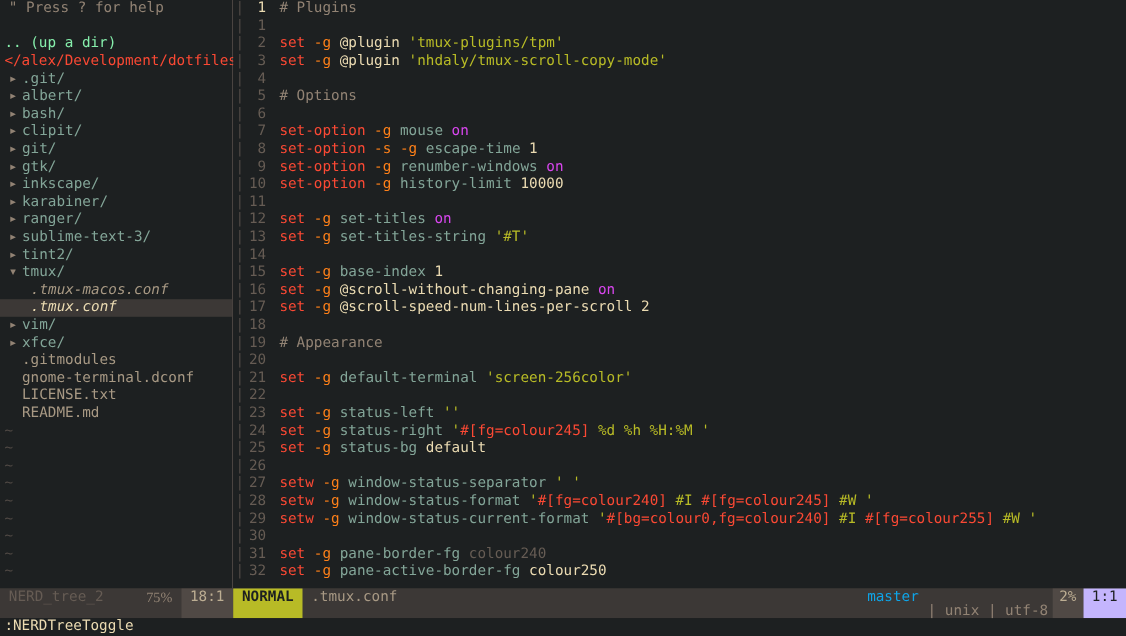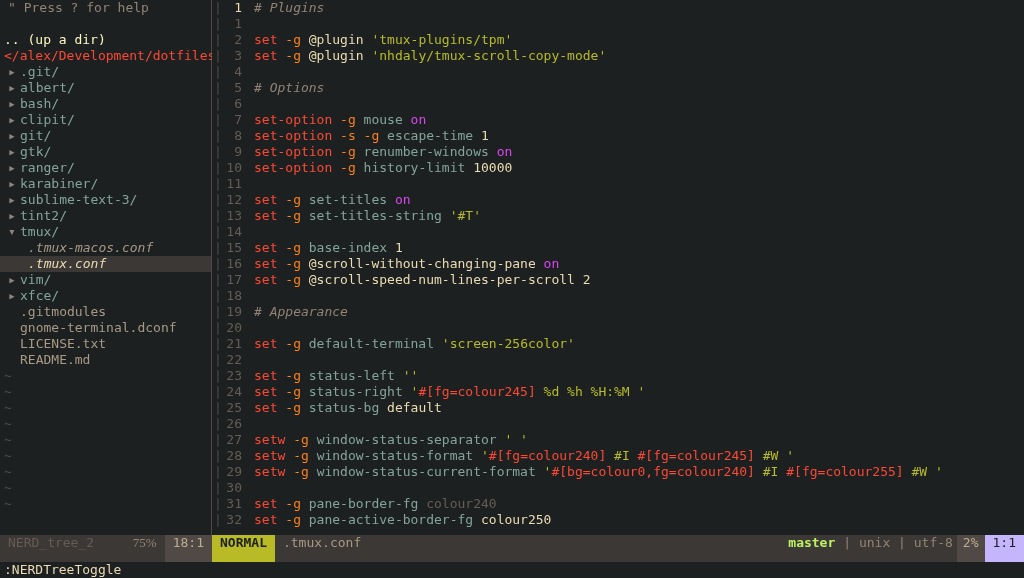--- a/index.html
+++ b/index.html
@@ -25,21 +25,21 @@
     }
     .sidebar-header {
       color: #928374;
       padding: 0 8px;
     }
     .sidebar-path {
       color: #fb4934;
       padding: 0 4px;
     }
     .sidebar-updir {
-      color: #fef9c3;
+      color: #86efac;
       padding: 0 4px;
     }
     .tree-item {
       padding: 0 4px 0 8px;
       color: #83a598;
       white-space: nowrap;
       cursor: pointer;
     }
     .tree-item .arrow {
       color: #928374;
@@ -86,21 +86,21 @@
     .code {
       position: absolute;
       left: 42px;
       top: 0;
       right: 0;
     }
     .code-line {
       height: 16px;
       white-space: pre;
     }
-    .c-comment { color: #928374; font-style: italic; }
+    .c-comment { color: #928374; }
     .c-keyword { color: #fb4934; }
     .c-option { color: #fe8019; }
     .c-param { color: #83a598; }
     .c-string { color: #b8bb26; }
     .c-value { color: #d946ef; }
     .c-default { color: #ebdbb2; margin-top: 28px; }
     .c-dim { color: #665c54; }
     .c-var { color: #fb4934; }
     .statusbar {
       position: absolute;
@@ -143,27 +143,27 @@
       padding: 0 8px;
     }
     .status-filename {
       color: #a89984;
       padding: 0 8px;
     }
     .status-spacer {
       flex: 1;
     }
     .status-git {
-      color: #bef264;
-      padding: 0 4px;
-      font-weight: bold;
+      color: #0ea5e9;
+      padding: 0 4px;
     }
     .status-info {
       color: #928374;
       padding: 0 4px;
+      margin-top: 13px;
     }
     .status-pct {
       background: #504945;
       color: #bdae93;
       padding: 0 6px;
     }
     .status-pos {
       background: #c4b5fd;
       color: #1d2021;
       padding: 0 8px;
@@ -200,22 +200,23 @@
     <div style="height:16px"></div>
     <div class="sidebar-updir">.. (up a dir)</div>
     <div class="sidebar-path">&lt;/alex/Development/dotfiles/</div>
     <div id="tree-items">
         <div class="tree-item"><span class="arrow">▸</span><span>.git/</span></div>
         <div class="tree-item"><span class="arrow">▸</span><span>albert/</span></div>
         <div class="tree-item"><span class="arrow">▸</span><span>bash/</span></div>
         <div class="tree-item"><span class="arrow">▸</span><span>clipit/</span></div>
         <div class="tree-item"><span class="arrow">▸</span><span>git/</span></div>
         <div class="tree-item"><span class="arrow">▸</span><span>gtk/</span></div>
+        <div class="tree-item"><span class="arrow">▸</span><span>inkscape/</span></div>
+        <div class="tree-item"><span class="arrow">▸</span><span>karabiner/</span></div>
         <div class="tree-item"><span class="arrow">▸</span><span>ranger/</span></div>
-        <div class="tree-item"><span class="arrow">▸</span><span>karabiner/</span></div>
         <div class="tree-item"><span class="arrow">▸</span><span>sublime-text-3/</span></div>
         <div class="tree-item"><span class="arrow">▸</span><span>tint2/</span></div>
         <div class="tree-item"><span class="arrow">▾</span><span>tmux/</span></div>
         <div class="tree-file nested">.tmux-macos.conf</div>
         <div class="tree-file nested selected">.tmux.conf</div>
         <div class="tree-item"><span class="arrow">▸</span><span>vim/</span></div>
         <div class="tree-item"><span class="arrow">▸</span><span>xfce/</span></div>
         <div class="tree-file">.gitmodules</div>
         <div class="tree-file">gnome-terminal.dconf</div>
         <div class="tree-file">LICENSE.txt</div>

